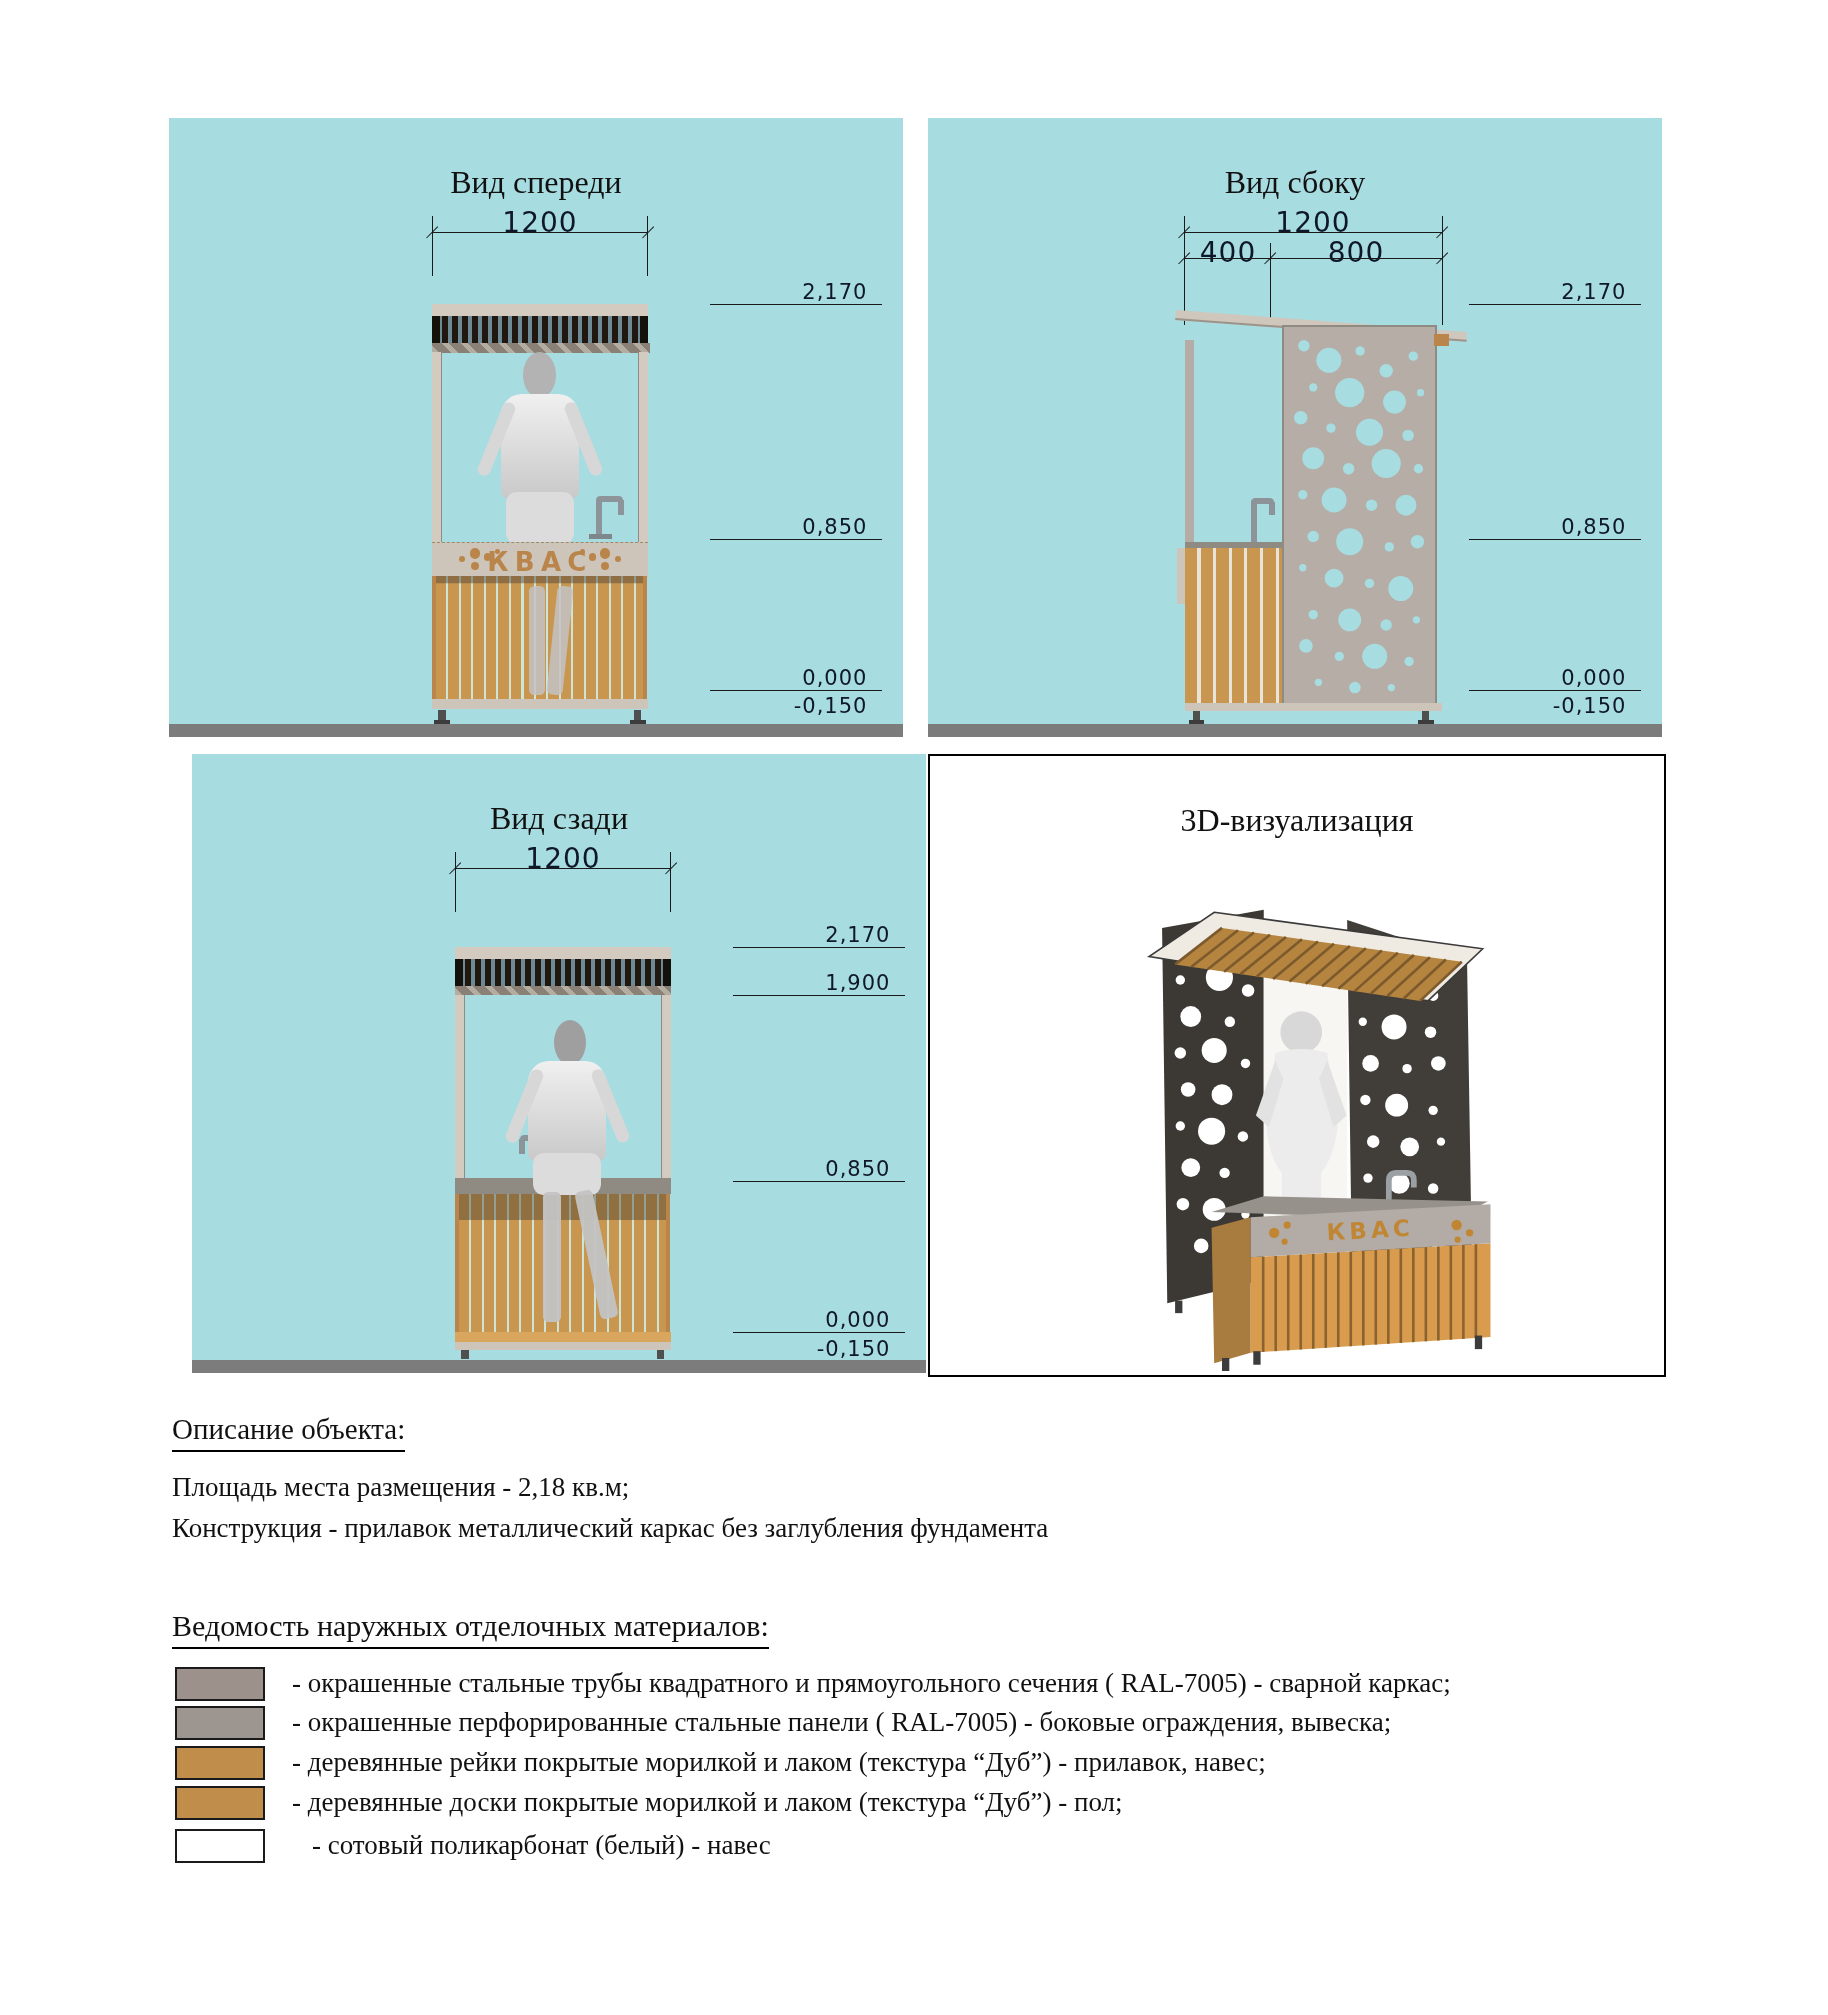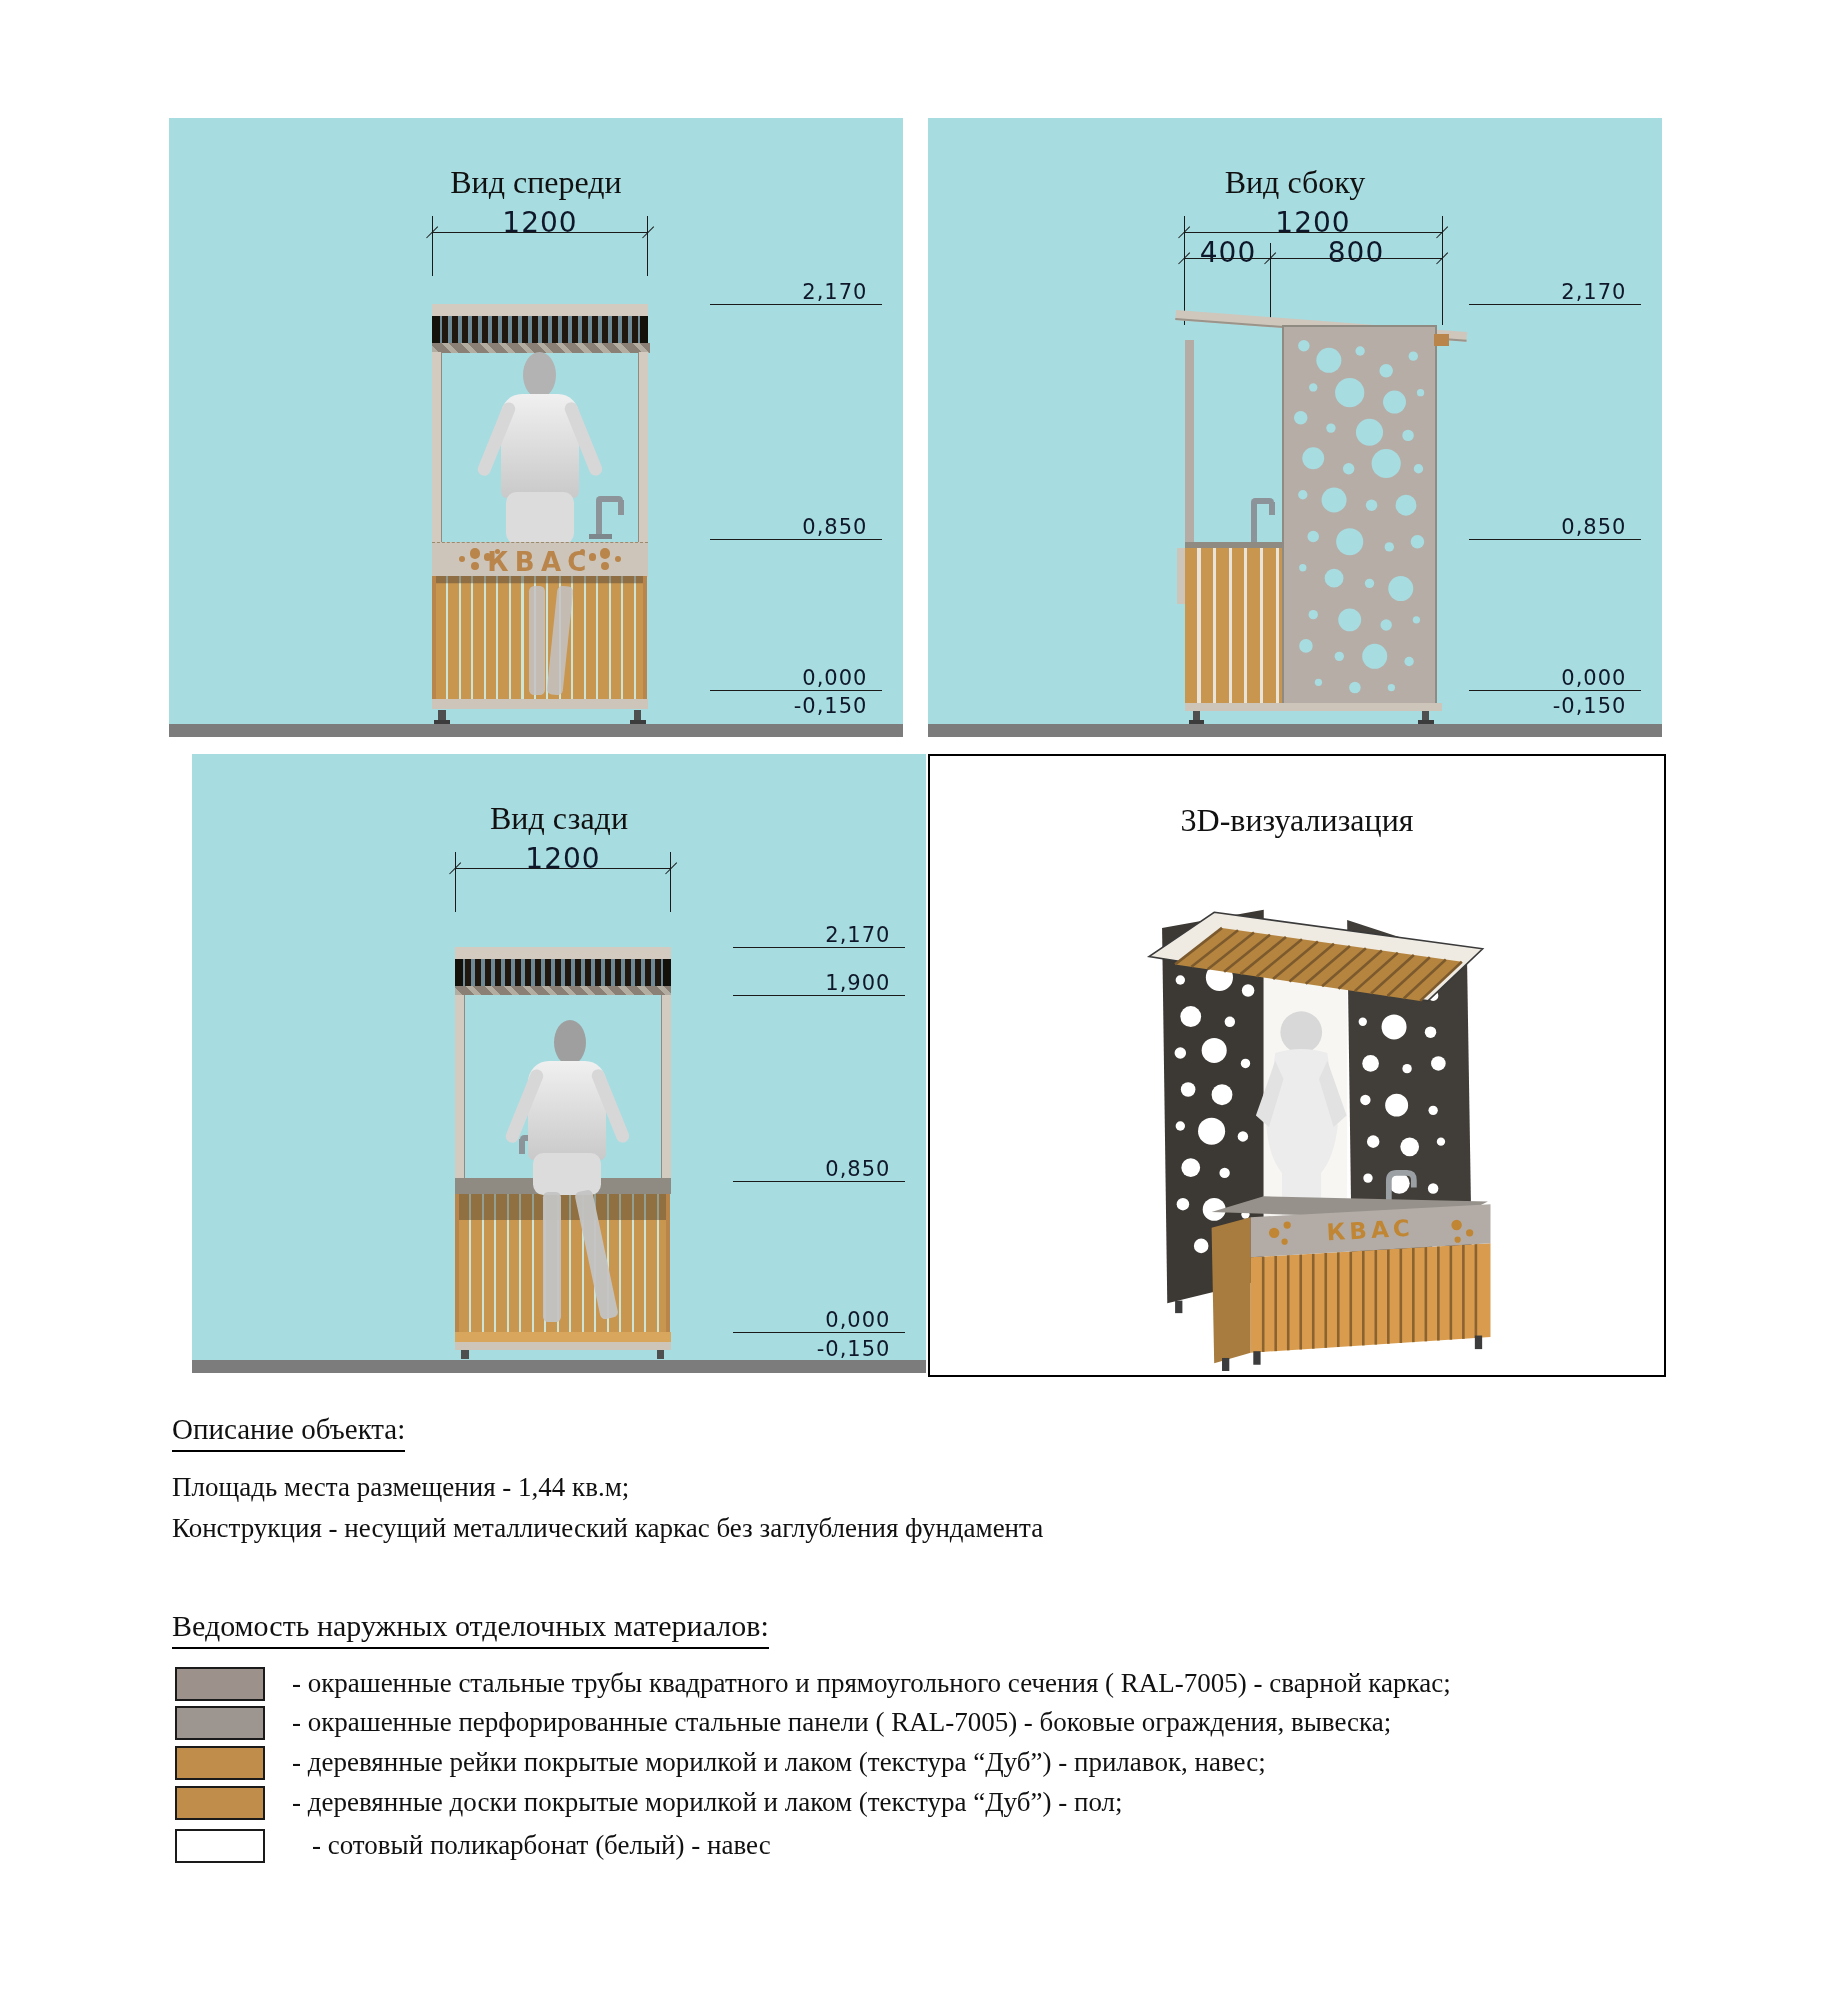--- a/index.html
+++ b/index.html
@@ -435,22 +435,22 @@
 
       <rect x="560" y="1055" width="14" height="26" fill="#3c3c3c"></rect>
       <rect x="620" y="1042" width="14" height="26" fill="#3c3c3c"></rect>
       <rect x="1045" y="1012" width="14" height="26" fill="#3c3c3c"></rect>
       <rect x="470" y="945" width="14" height="24" fill="#3c3c3c"></rect>
     </svg>
   </div>
 
   <div class="abs" style="left:172px;top:1413px;">
     <div style="font-size:29px;"><span class="h-underline">Описание объекта:</span></div>
-    <p class="desc-line" style="margin:20px 0 0 0;">Площадь места размещения - 1,44 кв.м;</p>
-    <p class="desc-line" style="margin:9.4px 0 0 0;">Конструкция - несущий металлический каркас без заглубления фундамента</p>
+    <p class="desc-line" style="margin:20px 0 0 0;">Площадь места размещения - 2,18 кв.м;</p>
+    <p class="desc-line" style="margin:9.4px 0 0 0;">Конструкция - прилавок металлический каркас без заглубления фундамента</p>
   </div>
 
   <div class="abs" style="left:172px;top:1609px;width:1563px;">
     <div style="font-size:30px;"><span class="h-underline">Ведомость наружных отделочных материалов:</span></div>
   </div>
 
   <div class="swatch" style="left: 175px; top: 1667px; background: rgb(156, 146, 139);"></div>
   <div class="abs legend-label" style="left:292px;top:1668px;">- окрашенные стальные трубы квадратного и прямоугольного сечения ( RAL-7005) - сварной каркас;</div>
 
   <div class="swatch" style="left: 175px; top: 1706px; background: rgb(157, 149, 144);"></div>

